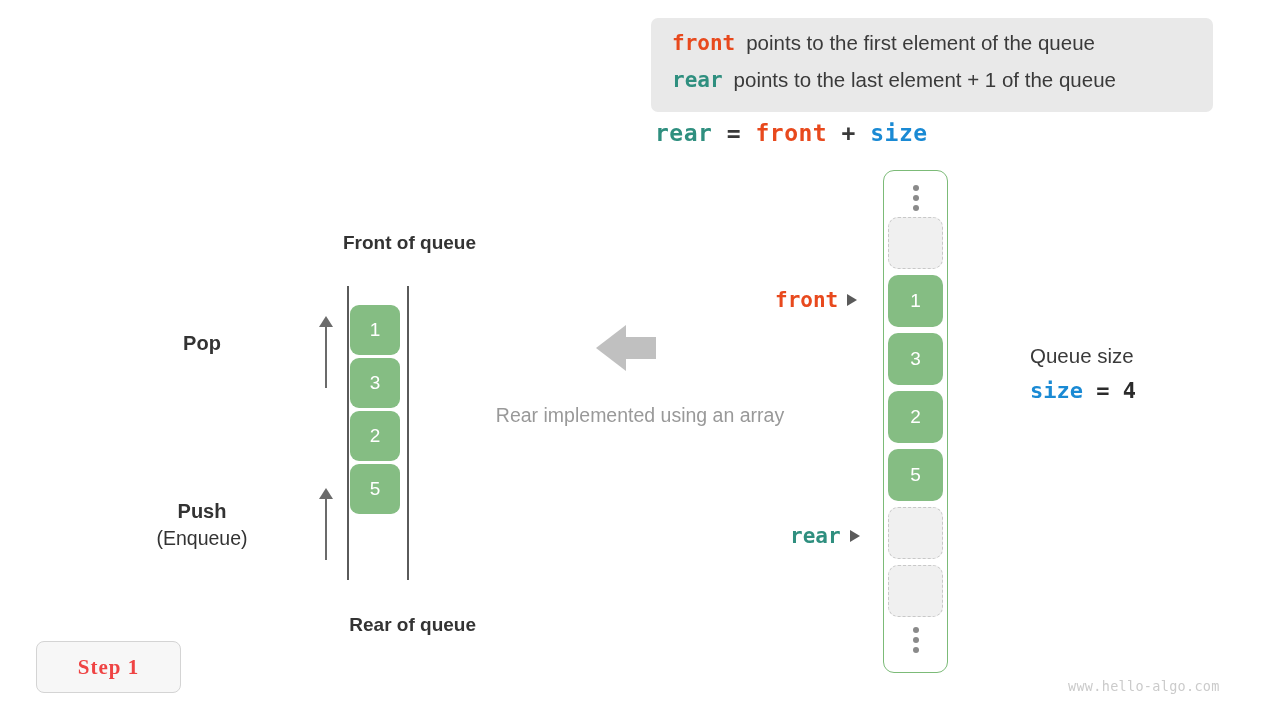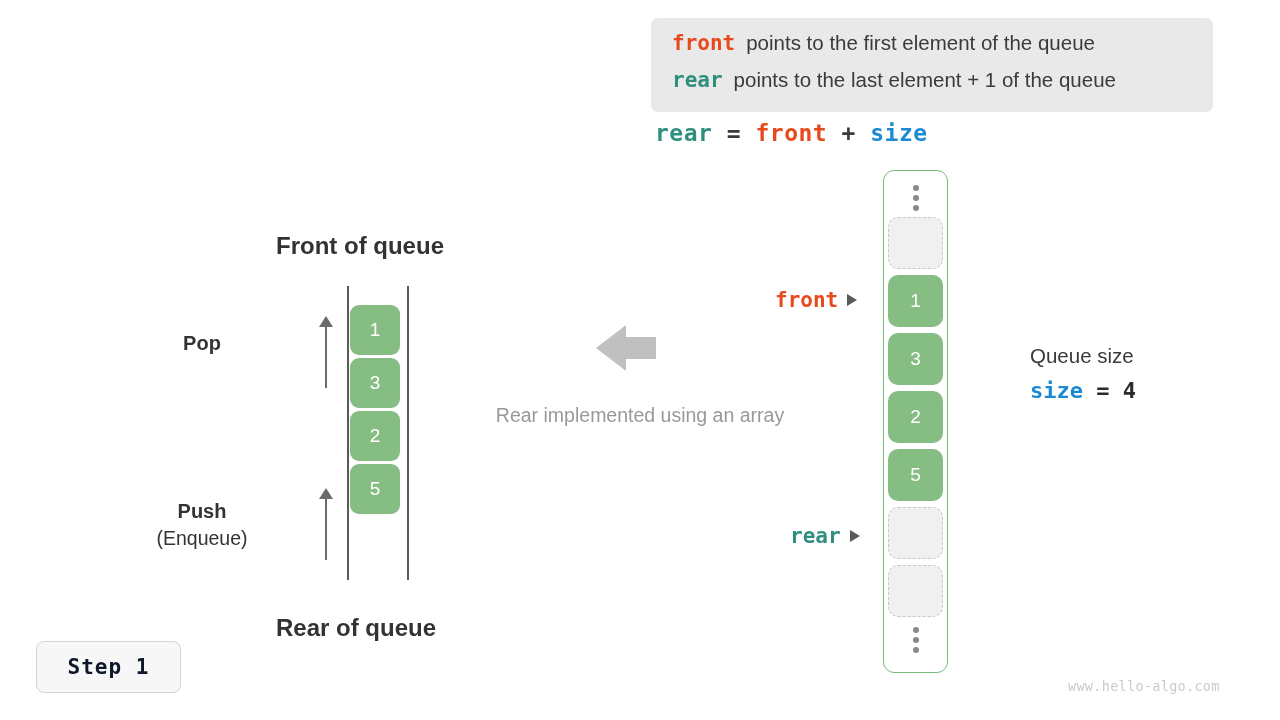--- a/index.html
+++ b/index.html
@@ -38,22 +38,22 @@
   
   .formula {
     position: absolute; left: 655px; top: 120px;
     font-size: 23px; letter-spacing: 0.5px;
     white-space: nowrap;
   }
   .formula .op { color: #3a3a3a; }
 
   
   .hdr {
-    position: absolute; font-weight: bold; font-size: 24px;
-    color: #333333; white-space: nowrap; text-align: left;
+    position: absolute; font-weight: bold; font-size: 19px;
+    color: #333333; white-space: nowrap; text-align: right;
   }
   #hdr-front { left: 276px; top: 232px; width: 200px; }
   #hdr-rear  { left: 276px; top: 614px; width: 200px; }
 
   .rail {
     position: absolute; width: 1.6px; background: #5a5a5a;
     top: 286px; height: 294px;
   }
   #rail-left  { left: 347px; }
   #rail-right { left: 407px; }
@@ -158,21 +158,21 @@
   .size-expr  { margin-top: 10px; font-size: 22px; }
   .size-expr .op { color: #2b2b2b; }
 
   
   .step-badge {
     position: absolute; left: 36px; top: 641px;
     width: 145px; height: 52px;
     background: #f7f7f7; border: 1.3px solid #d4d4d4;
     border-radius: 8px;
     display: flex; align-items: center; justify-content: center;
-    color: #0f172a; font-size: 21px; letter-spacing: 1px;
+    color: #ef4444; font-size: 21px; letter-spacing: 1px; font-family: Liberation Serif, serif;
   }
 
   
   .watermark {
     position: absolute; left: 1068px; top: 678px;
     font-family: "DejaVu Sans Mono", "Liberation Mono", monospace;
     font-size: 13.5px; color: #cbcbcb; letter-spacing: 0.3px;
   }
 </style>
 </head>

